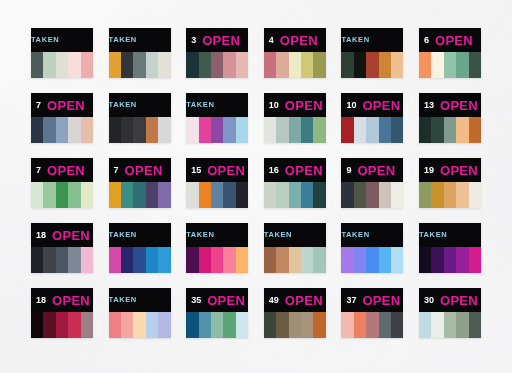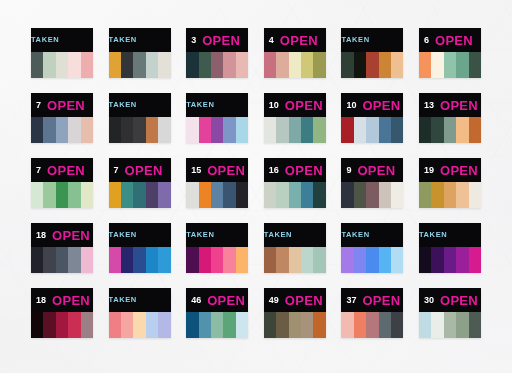--- a/index.html
+++ b/index.html
@@ -448,21 +448,21 @@
         <div class="swatches">
           <div class="swatch" style="background-color: rgb(239, 127, 132);"></div>
           <div class="swatch" style="background-color: rgb(246, 166, 160);"></div>
           <div class="swatch" style="background-color: rgb(250, 217, 174);"></div>
           <div class="swatch" style="background-color: rgb(184, 207, 239);"></div>
           <div class="swatch" style="background-color: rgb(180, 184, 230);"></div>
         </div>
       </div>
       <div class="card">
         <div class="card-header open">
-          <span class="card-number">46</span>
+          <span class="card-number">35</span>
           <span class="status-open">OPEN</span>
         </div>
         <div class="swatches">
           <div class="swatch" style="background-color: rgb(13, 82, 122);"></div>
           <div class="swatch" style="background-color: rgb(83, 146, 171);"></div>
           <div class="swatch" style="background-color: rgb(139, 189, 164);"></div>
           <div class="swatch" style="background-color: rgb(91, 165, 121);"></div>
           <div class="swatch" style="background-color: rgb(205, 229, 238);"></div>
         </div>
       </div>

